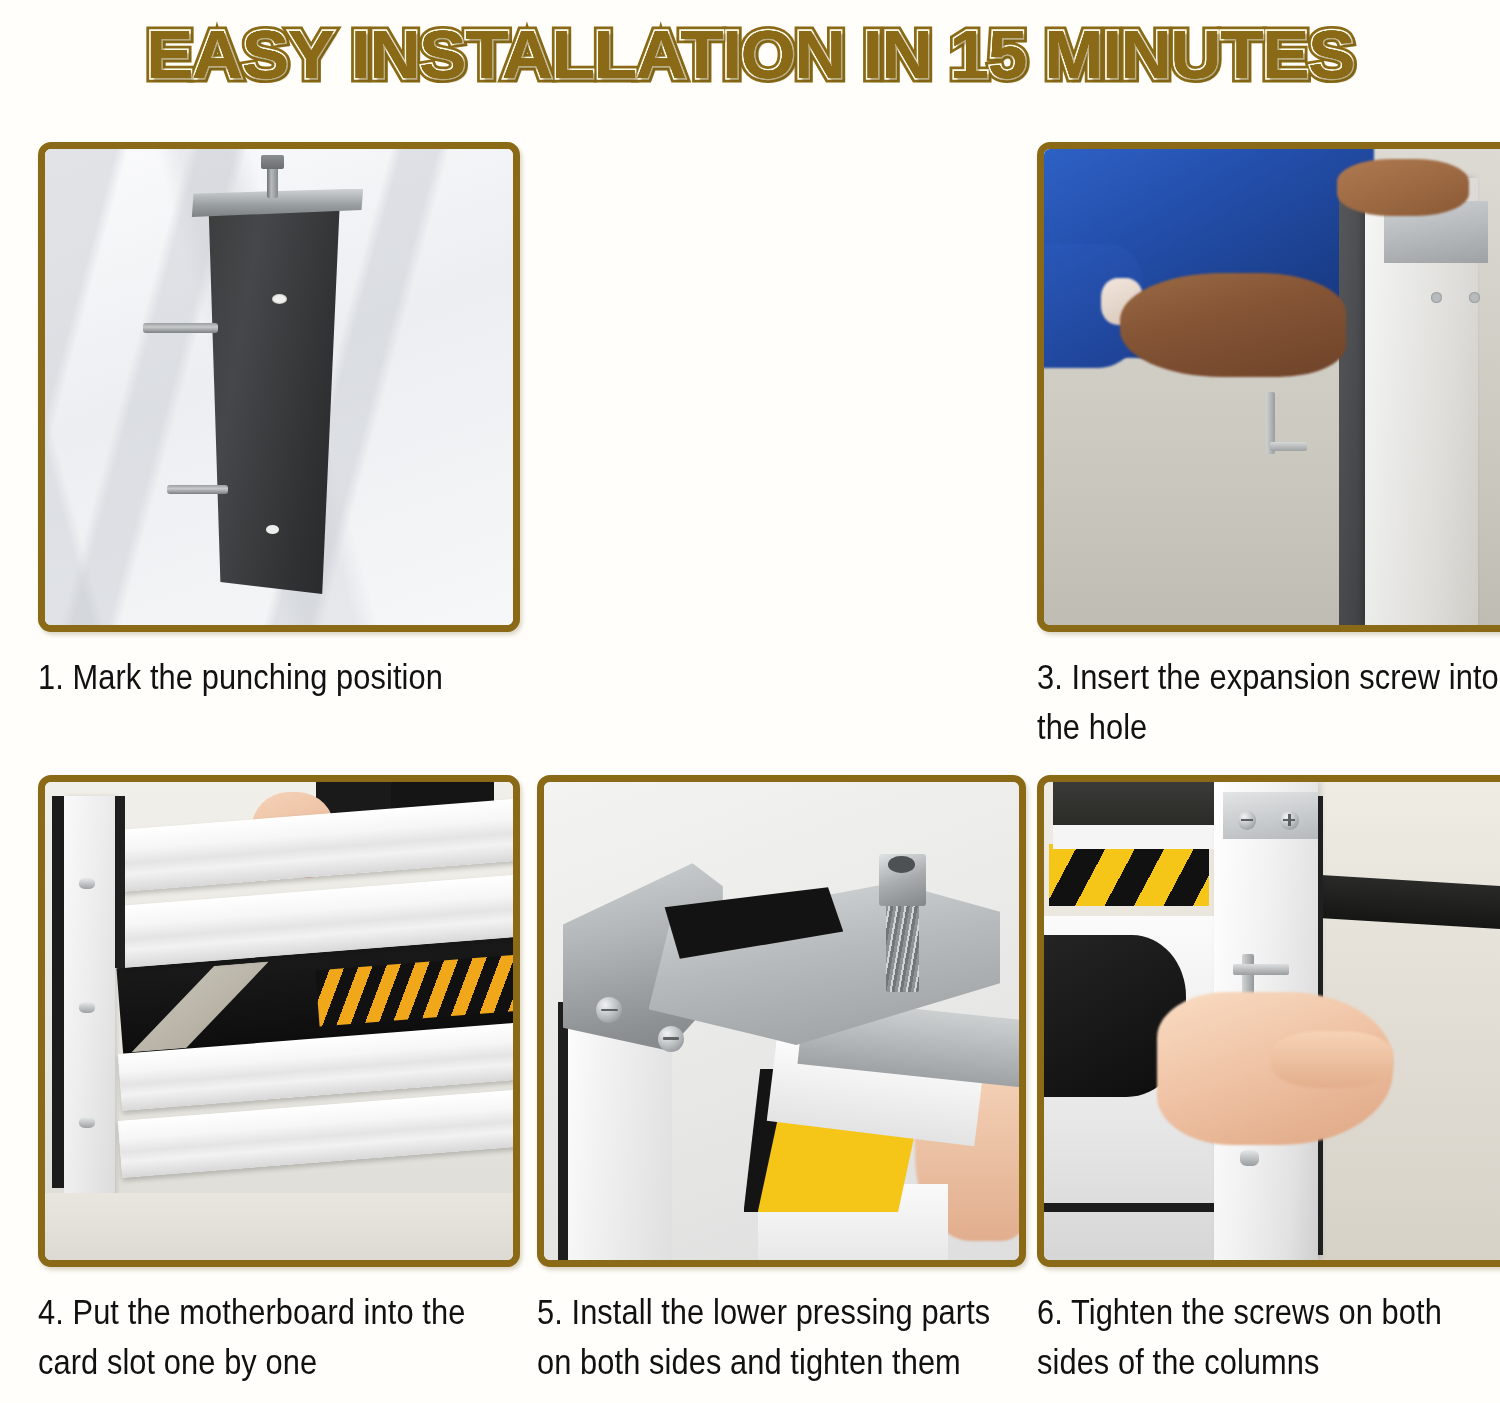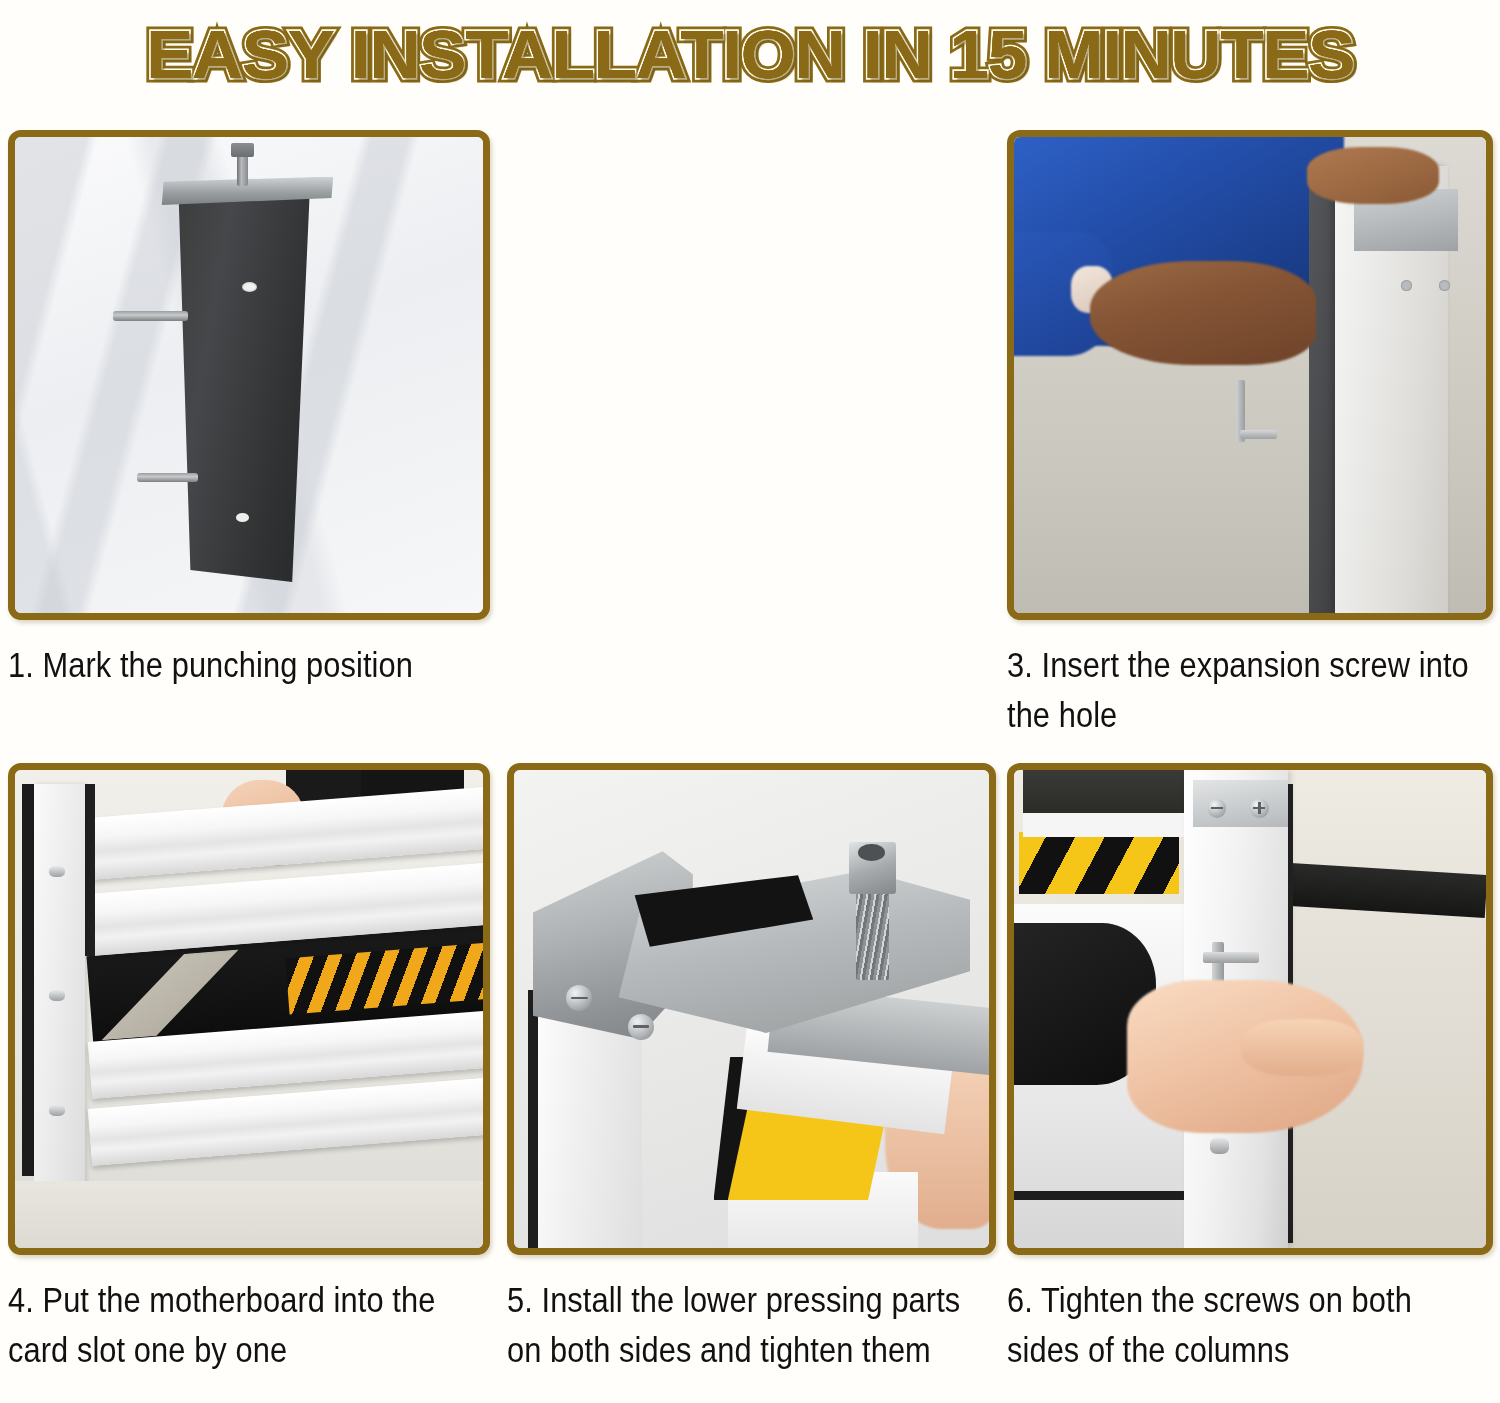--- a/index.html
+++ b/index.html
@@ -49,21 +49,21 @@
 
   
   .grid {
     position:absolute; left:0; top:108px;
     width:1500px; height:1295px;
   }
   .row { position:absolute; left:0; width:1500px; }
   .row-1 { top:22px; height:630px; }
   .row-2 { top:655px; height:640px; }
 
-  .cell { position:absolute; top:0; height:100%; }
+  .cell { position:absolute; top:12px; height:100%;margin-left:30px; }
   .cell-a { left:8px;    width:482px; }
   .cell-b { left:507px;  width:489px; }
   .cell-c { left:1007px; width:486px; }
 
   .frame {
     position:relative;
     width:100%;
     height:490px;
     border:7px solid #8a6a16;
     border-radius:13px;

